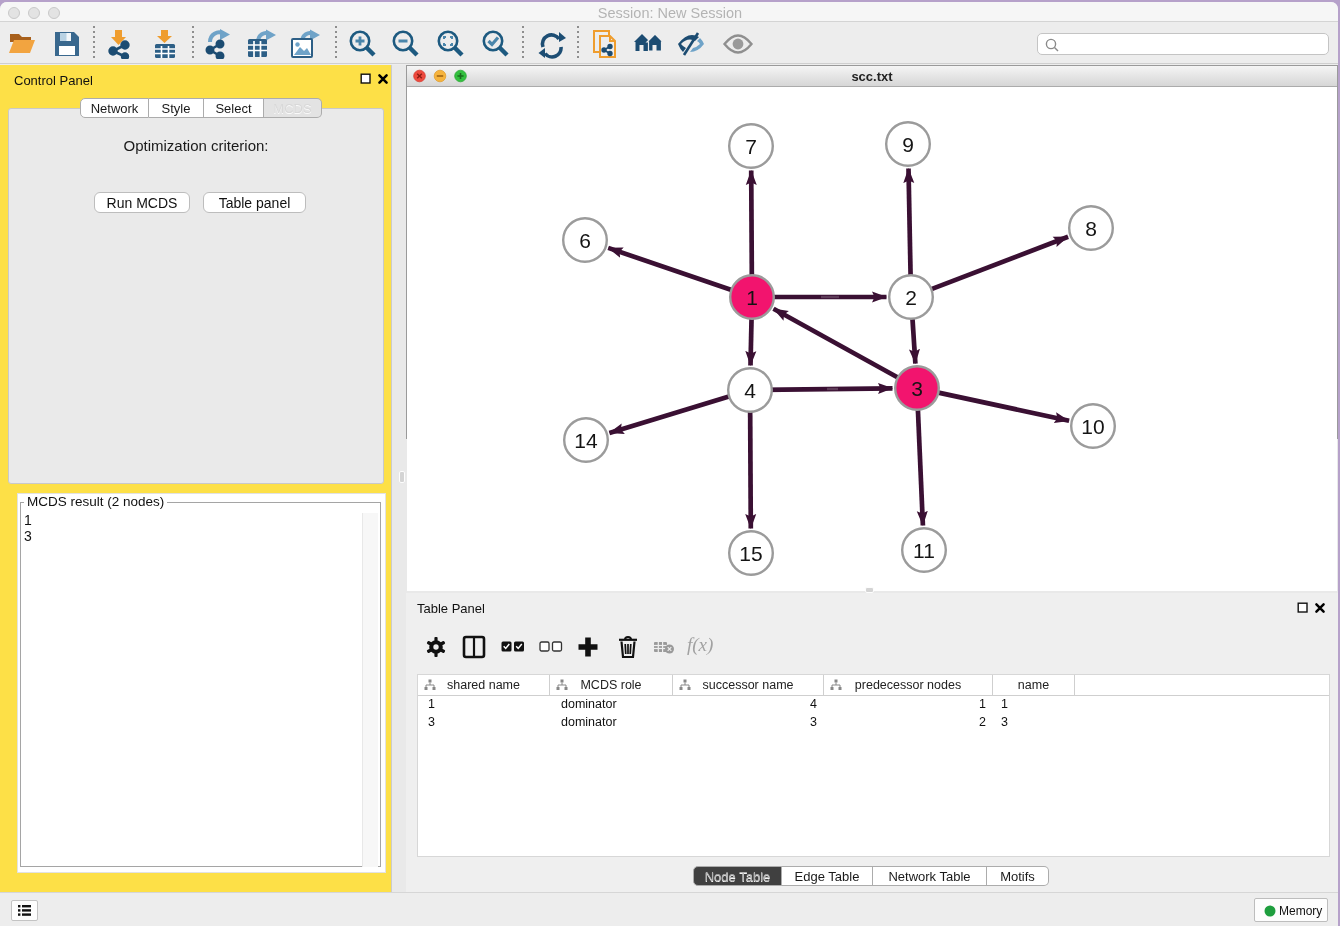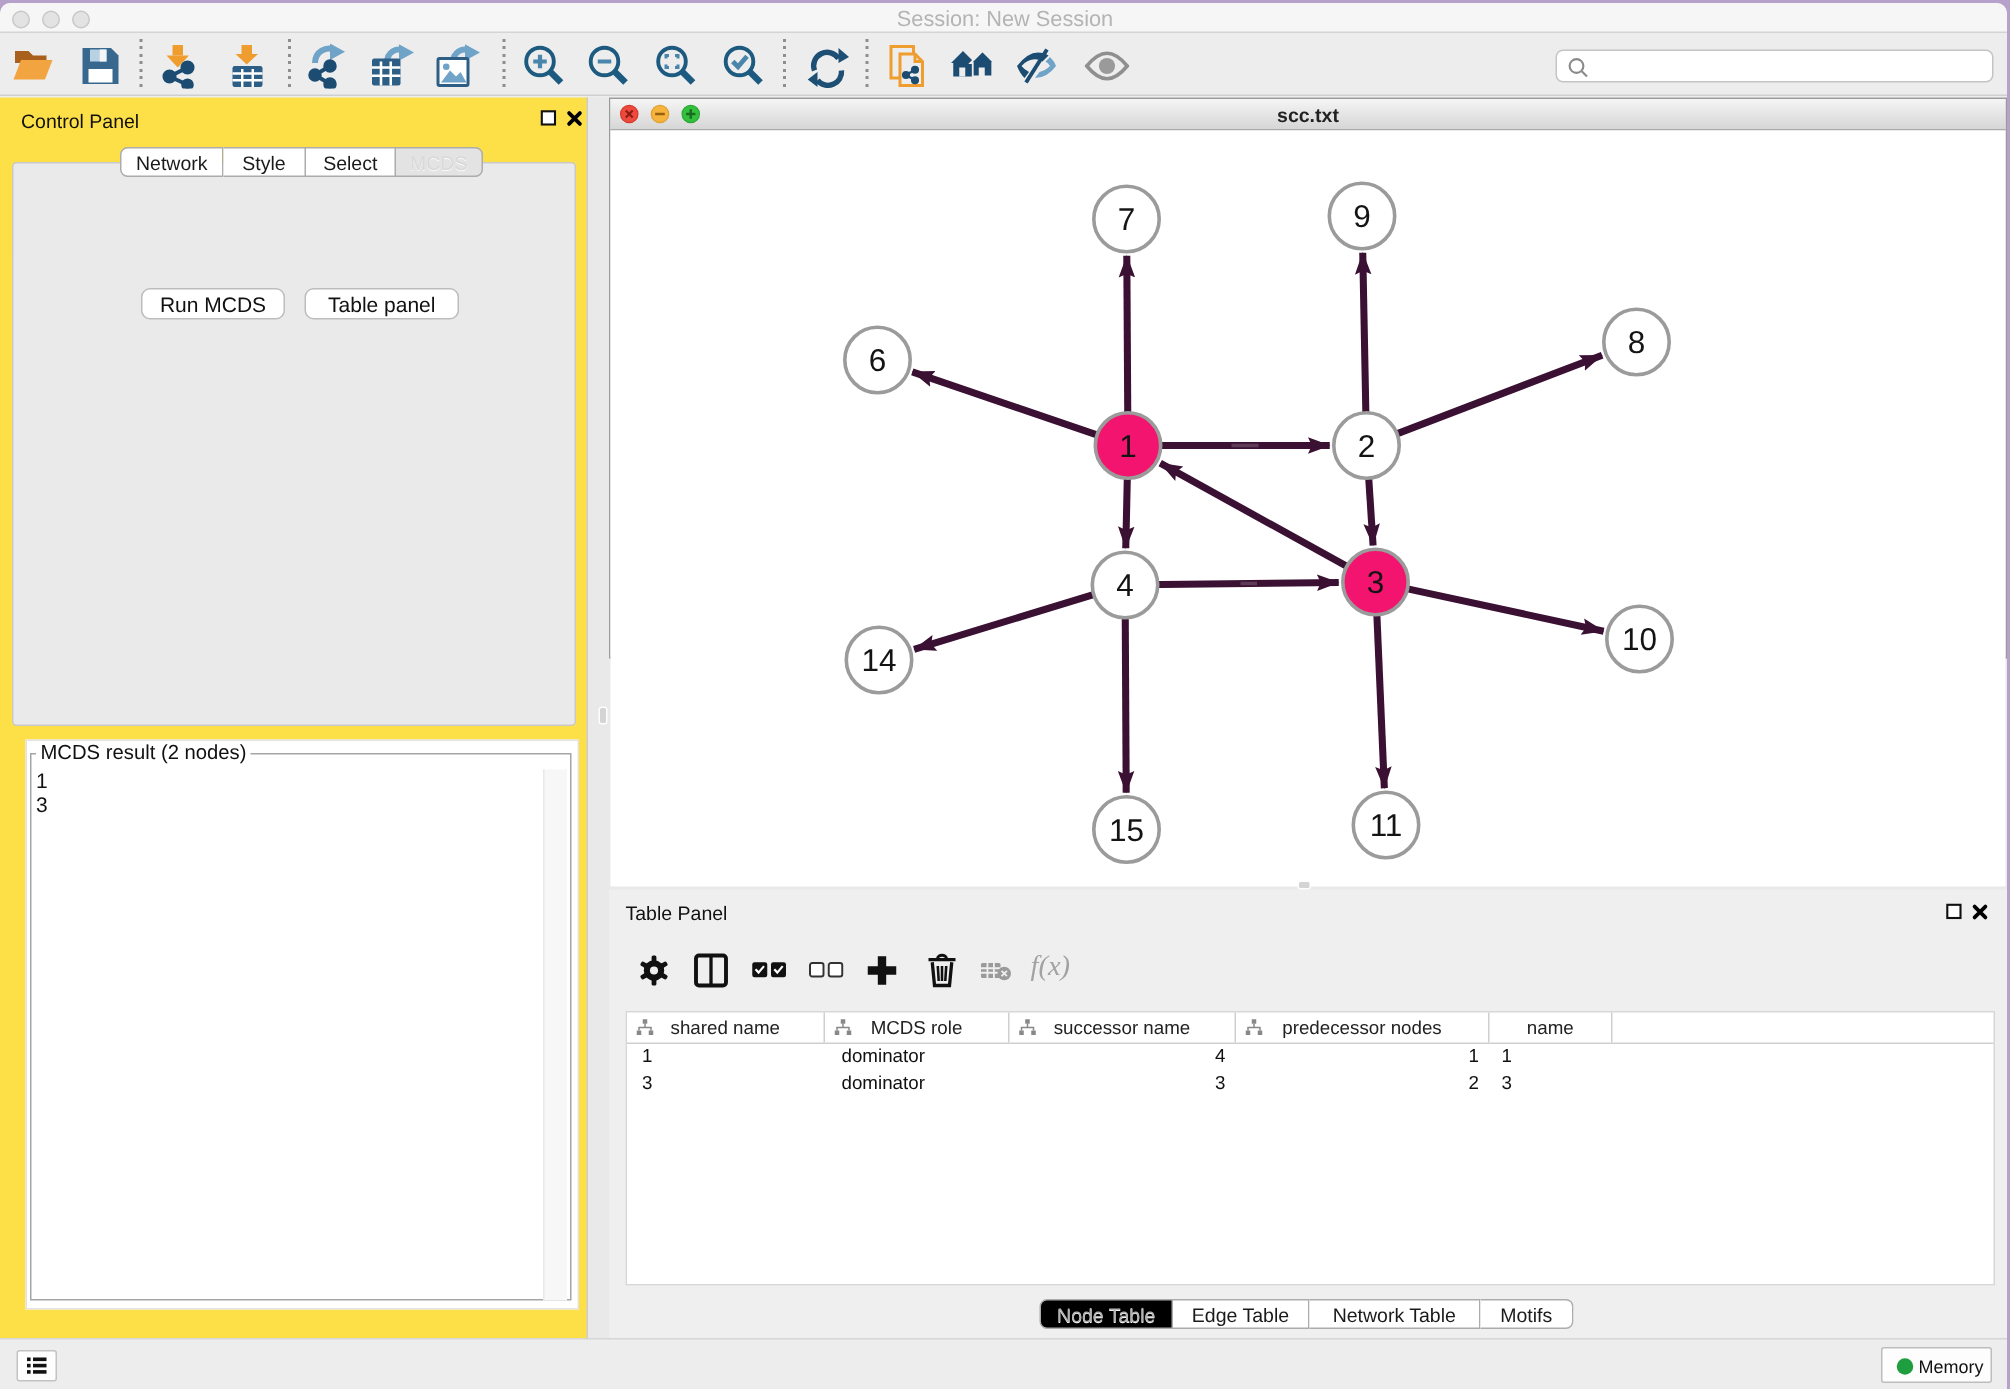--- a/index.html
+++ b/index.html
@@ -21,21 +21,21 @@
 
 #cpanel { position:absolute; left:0; top:0; width:392px; height:827px; background:#fde047; border-right:1px solid #cbcbcb; }
 #cptitle { position:absolute; left:14px; top:8px; font-size:13px; color:#111; }
 .icox { position:absolute; }
 
 .tabrow { position:absolute; display:flex; }
 .tab { height:20px; font-size:13px; font-weight:normal; line-height:19px; text-align:center; background:#fff; border:1px solid #acacac; border-left:none; color:#1a1a1a; }
 .tab.first { border-left:1px solid #acacac; border-radius:5px 0 0 5px; }
 .tab.last { border-radius:0 5px 5px 0; }
 .tab.dis { background:#e3e3e3; color:#d8d8d8; text-shadow:0 1px 0 #fafafa; }
-.tab.dis2 { background:#000000; color:#b2b2b2; text-shadow:0 1px 0 #f6f6f6; }
+.tab.dis2 { background:#404040; color:#b2b2b2; text-shadow:0 1px 0 #f6f6f6; }
 
 #tpc { position:absolute; left:8px; top:43px; width:376px; height:376px; background:#eaeaea; border:1px solid #c9c9c9; border-radius:3px; }
 #optlabel { position:absolute; left:0; top:72px; width:392px; text-align:center; font-size:15px; color:#1a1a1a; }
 #combo { position:absolute; left:44px; top:94px; width:311px; height:23px; background:#fff; border:1px solid #b5b5b5; border-radius:5px; font-size:14.5px; line-height:22px; color:#111; padding-left:13px; }
 .btn { position:absolute; height:21px; background:#fff; border:1px solid #bdbdbd; border-radius:6px; font-size:14px; line-height:20px; text-align:center; color:#111; }
 
 #mcdsw { position:absolute; left:17px; top:428px; width:369px; height:380px; background:#fff; border:1px solid #e2e2e2; }
 #fs { position:absolute; left:20px; top:437px; width:361px; height:365px; border:1px solid #a5a5a5; }
 #fslegend { position:absolute; left:3px; top:-9px; background:#fff; padding:0 3px; font-size:13.5px; color:#111; }
 #fstext { position:absolute; left:3px; top:10px; font-size:14px; line-height:15.5px; color:#111; }
@@ -215,20 +215,21 @@
       <svg class="icox" style="left:377px;top:8px" width="12" height="12" viewBox="0 0 12 12">
         <path d="M2.4 2.4 L9.6 9.6 M9.6 2.4 L2.4 9.6" stroke="#000" stroke-width="2.5" stroke-linecap="round"></path>
       </svg>
       <div id="tpc"></div>
       <div class="tabrow" style="left:80px; top:33px;">
         <div class="tab first" style="width:69px;">Network</div>
         <div class="tab" style="width:55px;">Style</div>
         <div class="tab" style="width:60px;">Select</div>
         <div class="tab last dis" style="width:58px;">MCDS</div>
       </div>
+      <div id="optlabel">Optimization criterion:</div>
       <div class="btn" style="left:94px; top:127px; width:96px;">Run MCDS</div>
       <div class="btn" style="left:203px; top:127px; width:103px;">Table panel</div>
       <div id="mcdsw"></div>
       <div id="fs">
         <div id="fsscroll"></div>
         <div id="fstext">1<br>3</div>
         <div id="fslegend">MCDS result (2 nodes)</div>
       </div>
     </div>
     <div id="netwin">

